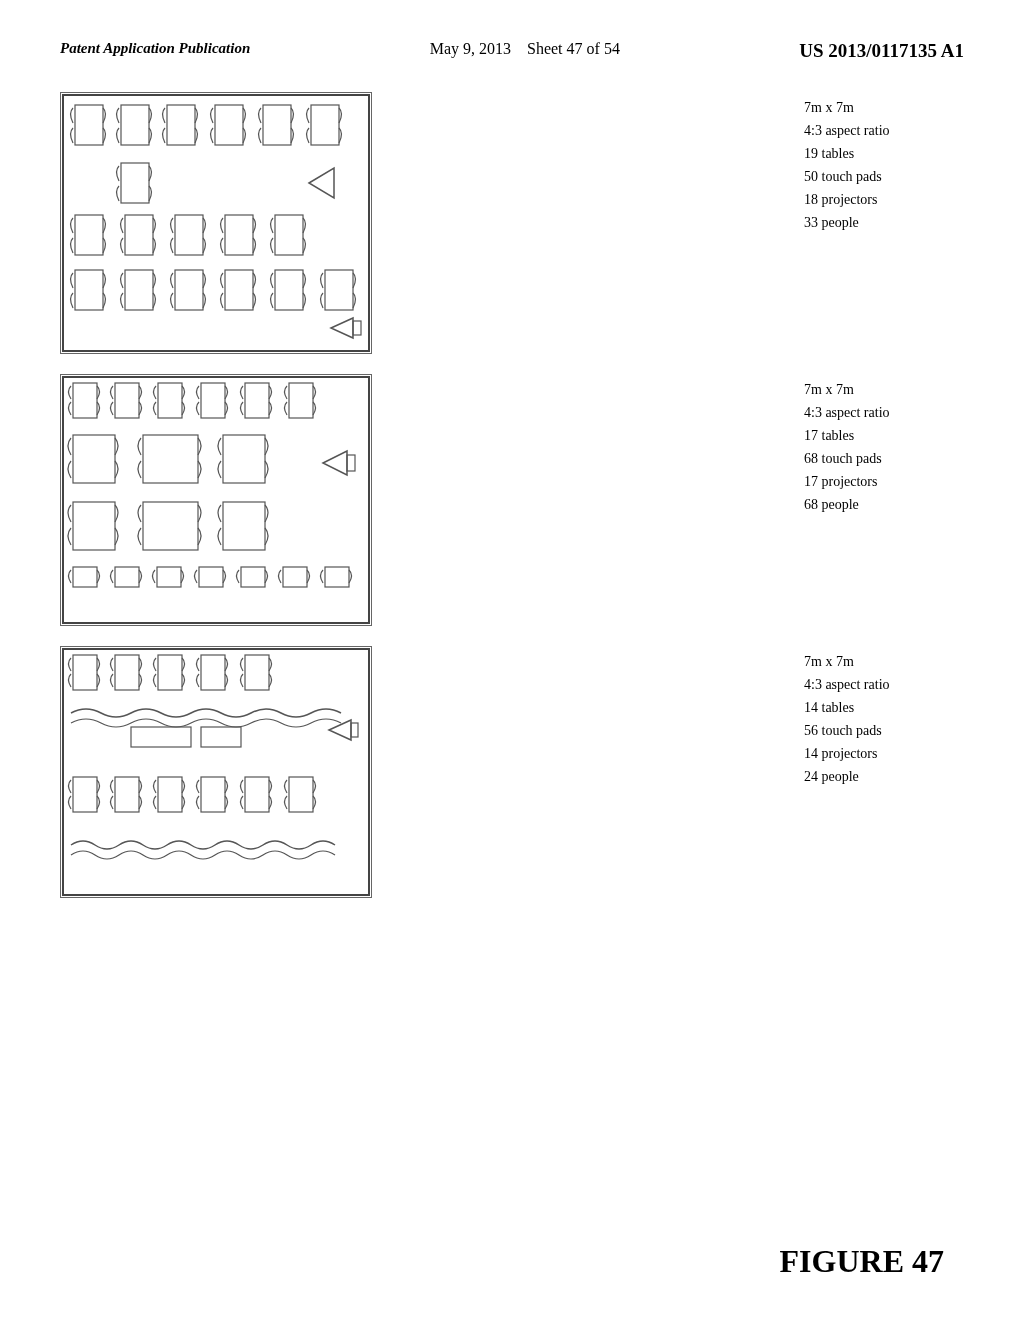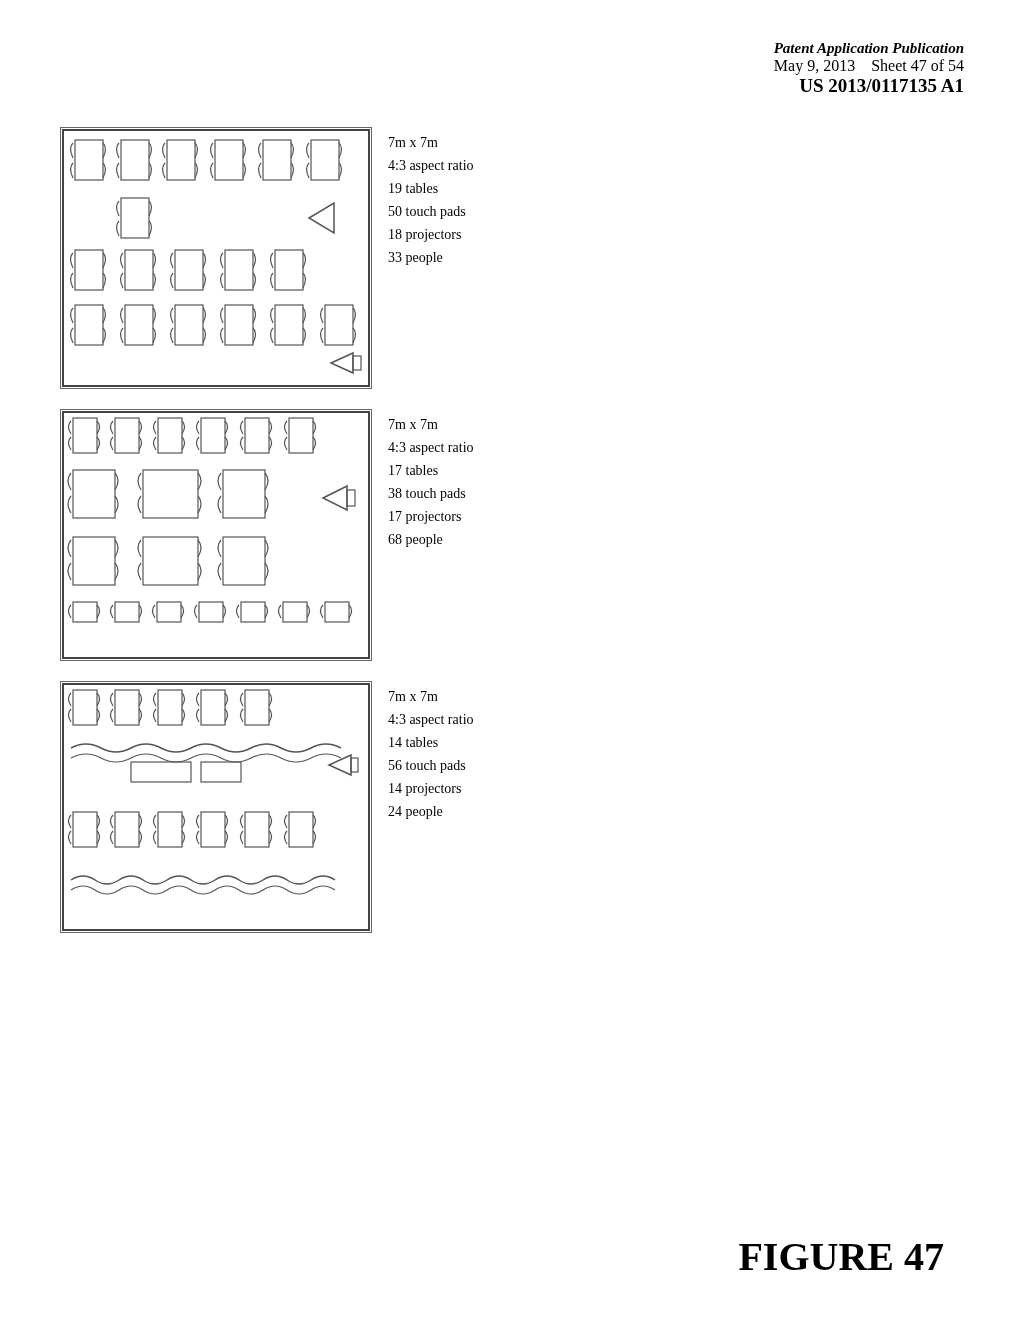--- a/index.html
+++ b/index.html
@@ -15,24 +15,23 @@
       width: 1024px;
       height: 1320px;
       position: relative;
       padding: 40px 60px;
     }
 
     
     .header {
       display: flex;
       justify-content: space-between;
-      align-items: flex-end;
+      align-items: flex-start;
       margin-bottom: 30px;
       border-bottom: none;
-      flex-direction: column;
     }
 
     .header-left {
       font-size: 15px;
       font-weight: bold;
       font-style: italic;
       max-width: 350px;
     }
 
     .header-center {
@@ -53,21 +52,21 @@
       align-items: center;
       gap: 20px;
     }
 
     
     .diagram-row {
       display: flex;
       align-items: flex-start;
       gap: 16px;
       width: 100%;
-      justify-content: flex-start;
+      justify-content: space-between;
     }
 
     .diagram-box {
       border: 1.5px solid #666;
       position: relative;
       background: #fff;
     }
 
     .specs {
       display: flex;
@@ -85,21 +84,21 @@
     
     svg {
       display: block;
     }
 
     
     .figure-label {
       position: absolute;
       bottom: 40px;
       right: 80px;
-      font-size: 40px;
+      font-size: 32px;
       font-weight: bold;
     }
   </style>
 </head>
 <body>
 
 <div class="page">
 
   <div class="header">
     <div class="header-left">Patent Application Publication</div>
@@ -410,21 +409,21 @@
             <rect x="2" y="0" width="24" height="20" fill="none" stroke="#555" stroke-width="1.2"></rect>
             <path d="M26,3 Q31,8 26,16" fill="none" stroke="#555" stroke-width="1.2"></path>
           </g>
         </svg>
       </div>
 
       <div class="specs">
         <p>7m x 7m</p>
         <p>4:3 aspect ratio</p>
         <p>17 tables</p>
-        <p>38 touch pads</p>
+        <p>68 touch pads</p>
         <p>17 projectors</p>
         <p>68 people</p>
       </div>
     </div>
 
     <div class="diagram-row">
       <div class="diagram-box">
         <svg width="310" height="250" viewBox="0 0 310 250">
           <rect x="2" y="2" width="306" height="246" fill="none" stroke="#444" stroke-width="2"></rect>
 

